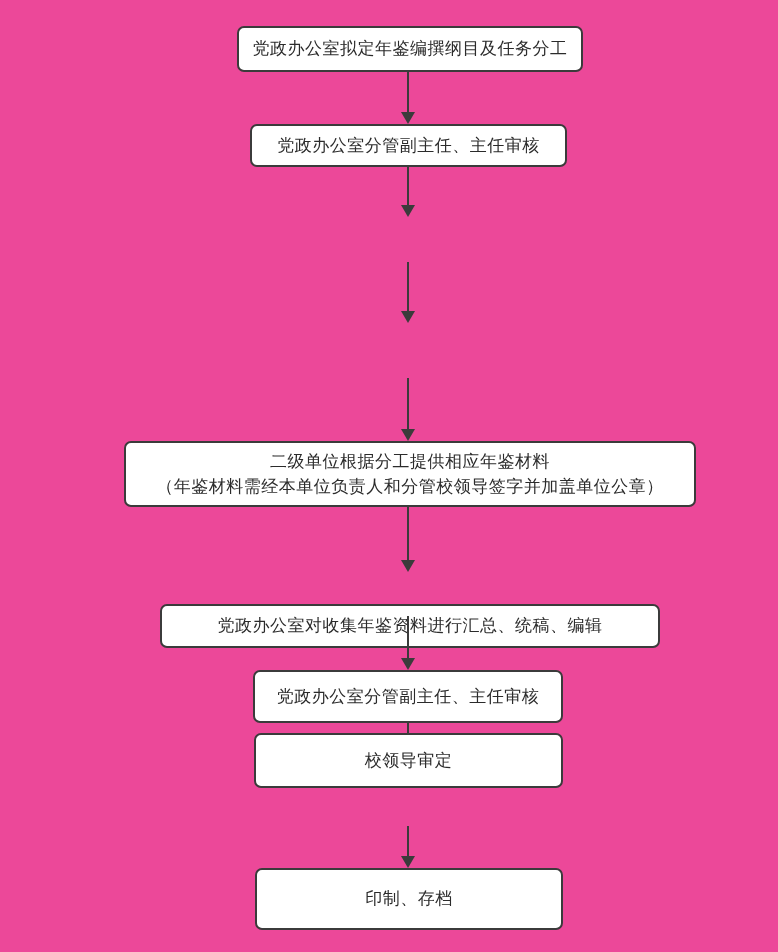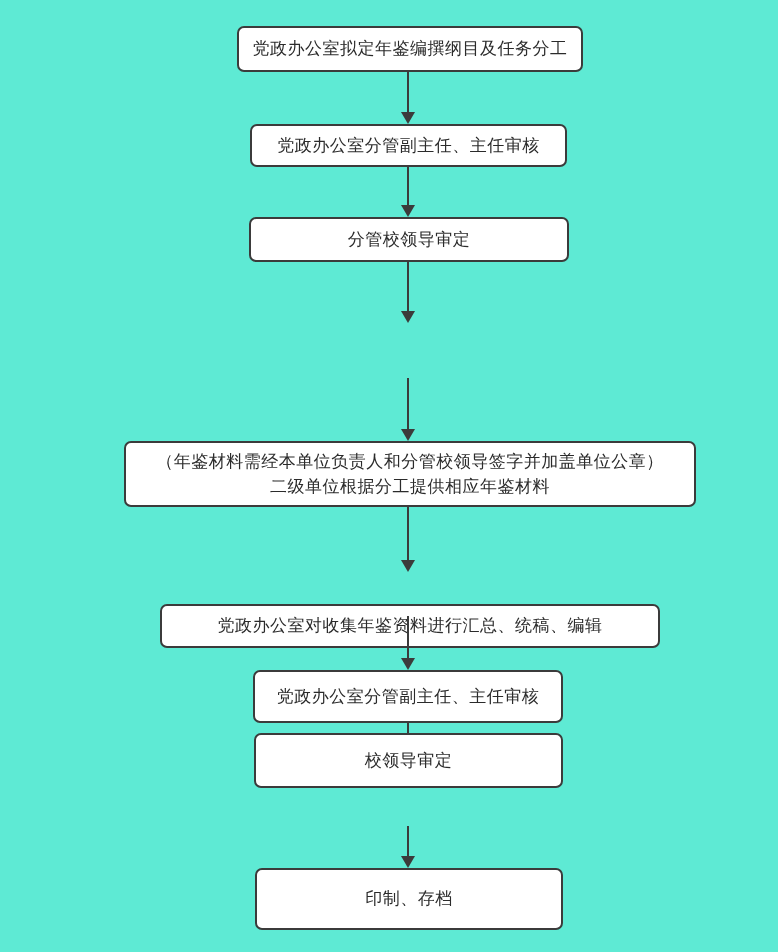--- a/index.html
+++ b/index.html
@@ -4,21 +4,21 @@
 <style>
   html, body {
     margin: 0;
     padding: 0;
     background: #ffffff;
   }
   .canvas {
     position: relative;
     width: 778px;
     height: 952px;
-    background: #5eead4;
+    background: #ec4899;
     font-family: "Liberation Serif", "DejaVu Serif", serif;
     overflow: hidden;
   }
   .step {
     position: absolute;
     box-sizing: border-box;
     border: 2px solid #3b3b3b;
     border-radius: 7px;
     background: #ffffff;
     display: flex;
@@ -88,36 +88,33 @@
   </div>
 
   <div class="step s2">
     <span>党政办公室分管副主任、主任审核</span>
   </div>
   <div class="arrow a2">
     <div class="line"></div>
     <div class="head"></div>
   </div>
 
-  <div class="step s3">
-    <span>分管校领导审定</span>
-  </div>
   <div class="arrow a3">
     <div class="line"></div>
     <div class="head"></div>
   </div>
 
   <div class="arrow a4">
     <div class="line"></div>
     <div class="head"></div>
   </div>
 
   <div class="step s5">
+    <span>二级单位根据分工提供相应年鉴材料</span>
     <span>（年鉴材料需经本单位负责人和分管校领导签字并加盖单位公章）</span>
-    <span>二级单位根据分工提供相应年鉴材料</span>
   </div>
   <div class="arrow a5">
     <div class="line"></div>
     <div class="head"></div>
   </div>
 
   <div class="step s6">
     <span>党政办公室对收集年鉴资料进行汇总、统稿、编辑</span>
   </div>
   <div class="arrow a6">

